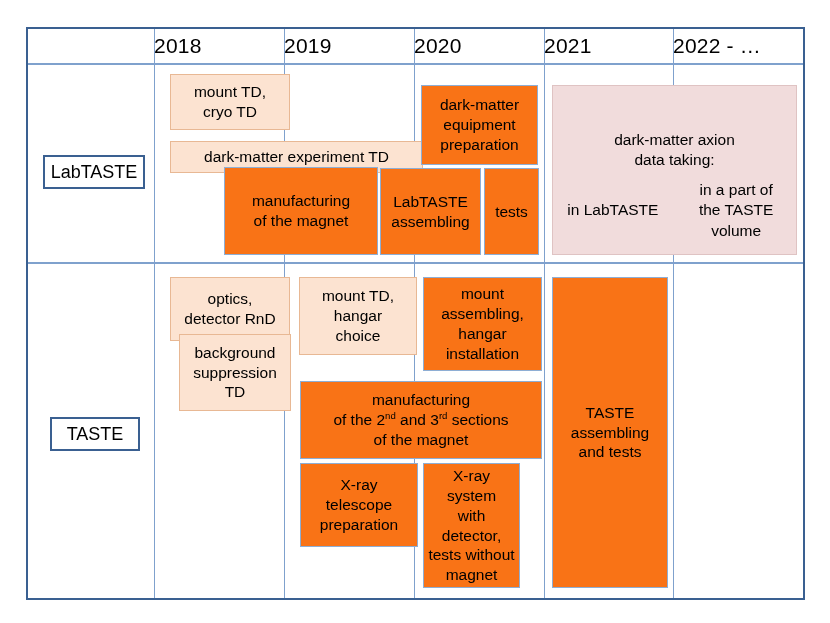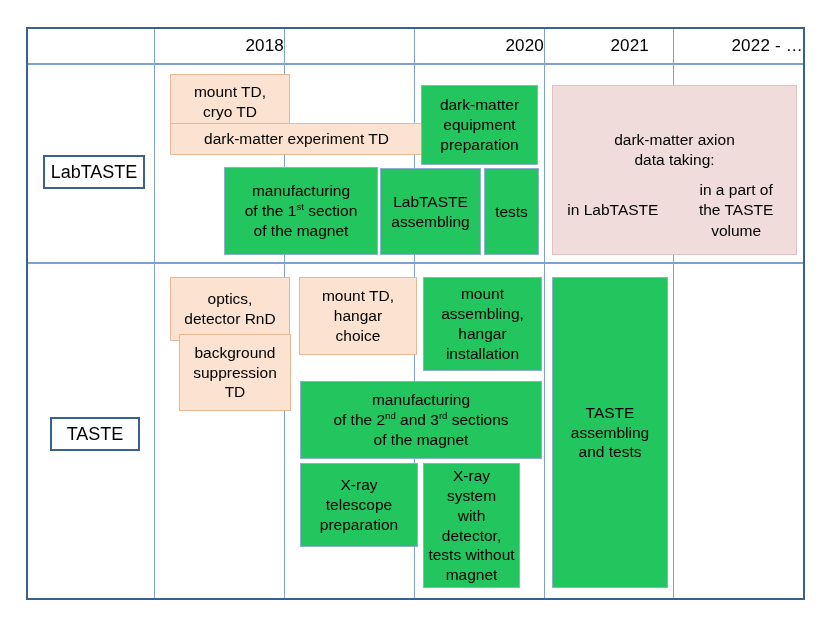--- a/index.html
+++ b/index.html
@@ -45,22 +45,22 @@
     height: 2px;
     background: #7fa1cd;
   }
 
   
   .year-head {
     position: absolute;
     top: 0;
     height: 34px;
     line-height: 34px;
-    text-align: right;
-    font-size: 17px;
+    text-align: left;
+    font-size: 21px;
     color: #000;
     letter-spacing: .2px;
     white-space: nowrap;
   }
 
   
   .row-label {
     position: absolute;
     box-sizing: border-box;
     border: 2px solid #3a6091;
@@ -83,21 +83,21 @@
     align-items: center;
     justify-content: center;
     text-align: center;
     font-size: 15.5px;
     line-height: 1.28;
     padding: 2px 4px;
     color: #000;
   }
   .box .txt { width: 100%; }
   .box.orange { background: #fce3d1; border-color: #e8b894; }
-  .box.blue   { background: #22c55e; border-color: #8eaed4; justify-content: center; }
+  .box.blue   { background: #f97316; border-color: #8eaed4; justify-content: center; }
   .box.rose   { background: #f1dcdc; border-color: #dfc3c3; }
 
   .box.split {
     display: block;
     padding: 0;
   }
   .split-top {
     position: absolute;
     left: 0; right: 0;
     top: 38%;
@@ -138,40 +138,40 @@
   <div class="col-sep" style="left:126px"></div>
   <div class="col-sep" style="left:256px"></div>
   <div class="col-sep" style="left:386px"></div>
   <div class="col-sep" style="left:516px"></div>
   <div class="col-sep" style="left:645px"></div>
 
   <div class="row-sep" style="top:34px"></div>
   <div class="row-sep" style="top:233px"></div>
 
   <div class="year-head" style="left:126px;width:130px">2018</div>
+  <div class="year-head" style="left:256px;width:130px">2019</div>
   <div class="year-head" style="left:386px;width:130px">2020</div>
-  <div class="year-head" style="left:492px;width:129px">2021</div>
+  <div class="year-head" style="left:516px;width:129px">2021</div>
   <div class="year-head" style="left:645px;width:130px">2022 - …</div>
 
   <div class="row-label" style="left:15px;top:126px;width:102px;height:34px">LabTASTE</div>
   <div class="row-label" style="left:22px;top:388px;width:90px;height:34px">TASTE</div>
 
   <div class="box orange" style="left:142px;top:45px;width:120px;height:56px">
     <span class="txt" style="white-space:pre-line">mount TD,
 cryo TD</span>
   </div>
 
-  <div class="box orange" style="left:142px;top:94px;width:253px;height:32px">
+  <div class="box orange" style="left:142px;top:112px;width:253px;height:32px">
     <span class="txt">dark-matter experiment TD</span>
   </div>
 
   <div class="box blue split" style="left:196px;top:138px;width:154px;height:88px">
     <div style="position:absolute;left:0;right:0;top:50%;transform:translateY(-50%);text-align:center;line-height:1.3">
       <div>manufacturing</div>
-      <div class="nb"><span>of the 1</span><sup>st</sup><span> section</span></div>
       <div>of the magnet</div>
     </div>
   </div>
 
   <div class="box blue" style="left:393px;top:56px;width:117px;height:80px">
     <span class="txt" style="white-space:pre-line">dark-matter
 equipment
 preparation</span>
   </div>
 

